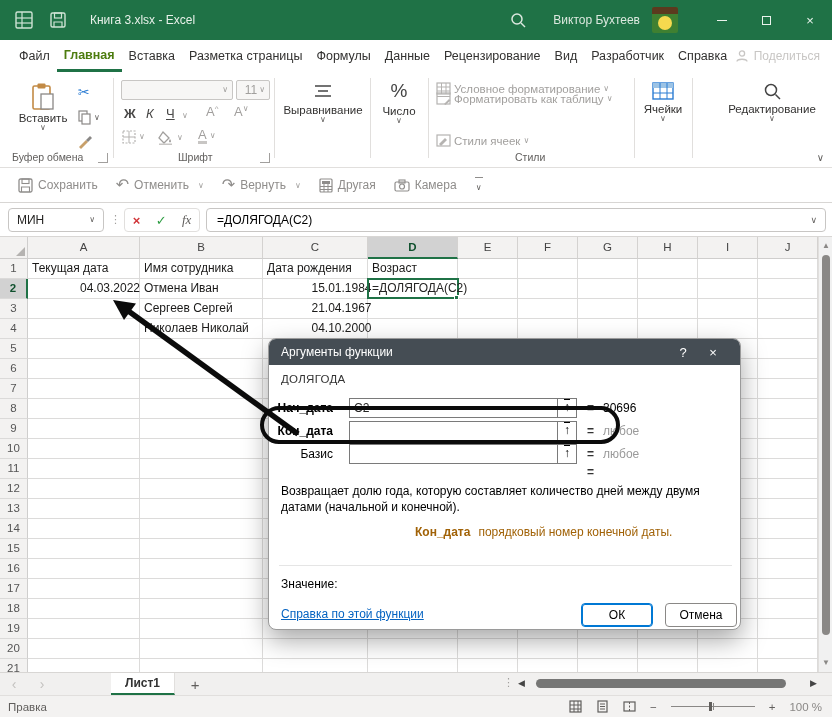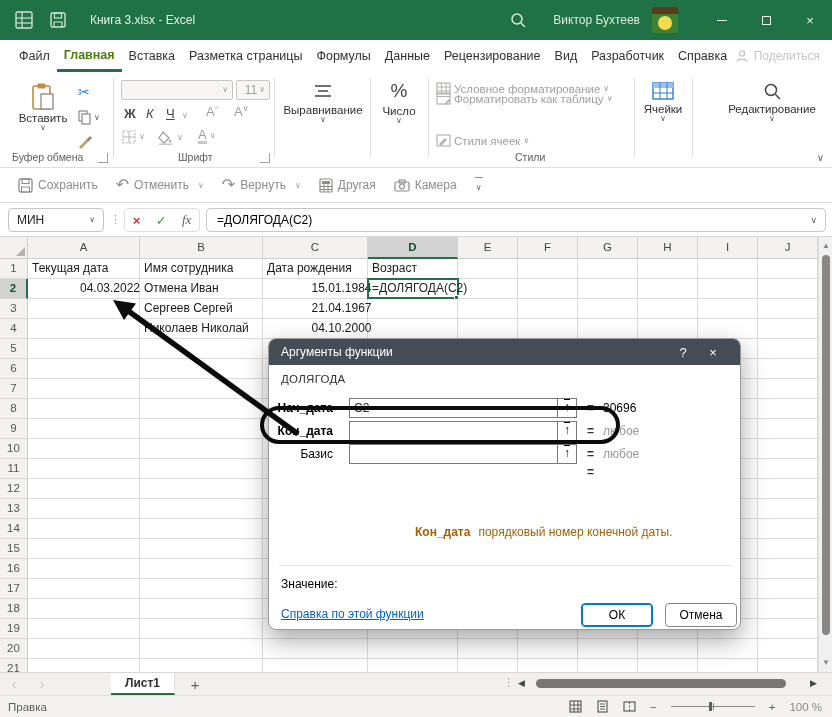--- a/index.html
+++ b/index.html
@@ -486,20 +486,21 @@
       </div>
       <div class="arg-row" style="top: 104px;">
         <div class="arg-label">Базис</div>
         <div class="arg-input"></div>
         <div class="range-btn"><i>↑</i></div>
         <div class="arg-eq">=</div>
         <div class="arg-res muted">любое</div>
       </div>
     </div>
   <div id="dlg-eq2">=</div>
+  <div id="dlg-desc">Возвращает долю года, которую составляет количество дней между двумя датами (начальной и конечной).</div>
   <div id="dlg-hint">
     <b>Кон_дата</b><span>порядковый номер конечной даты.</span>
   </div>
   <div id="dlg-div"></div>
   <div id="dlg-value">Значение:</div>
   <a id="dlg-help" href="#">Справка по этой функции</a>
   <div class="dlg-btn" id="btn-ok">ОК</div>
   <div class="dlg-btn" id="btn-cancel">Отмена</div>
 </div>
 

